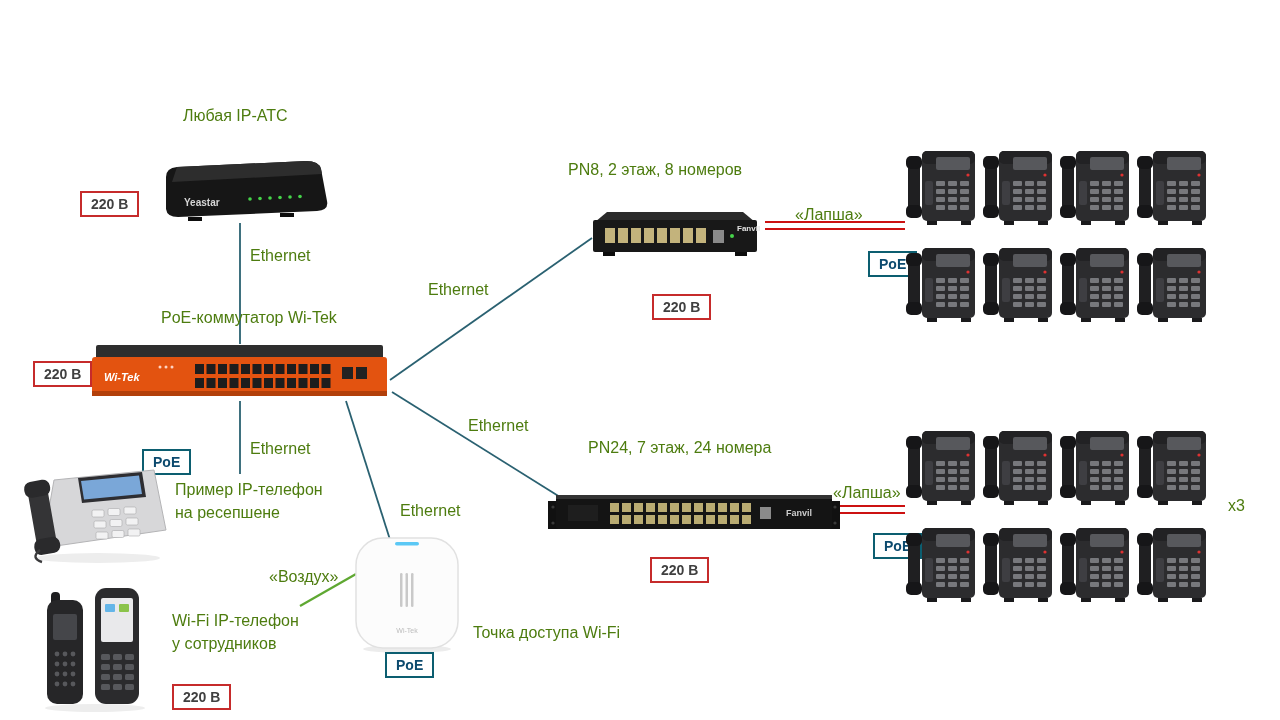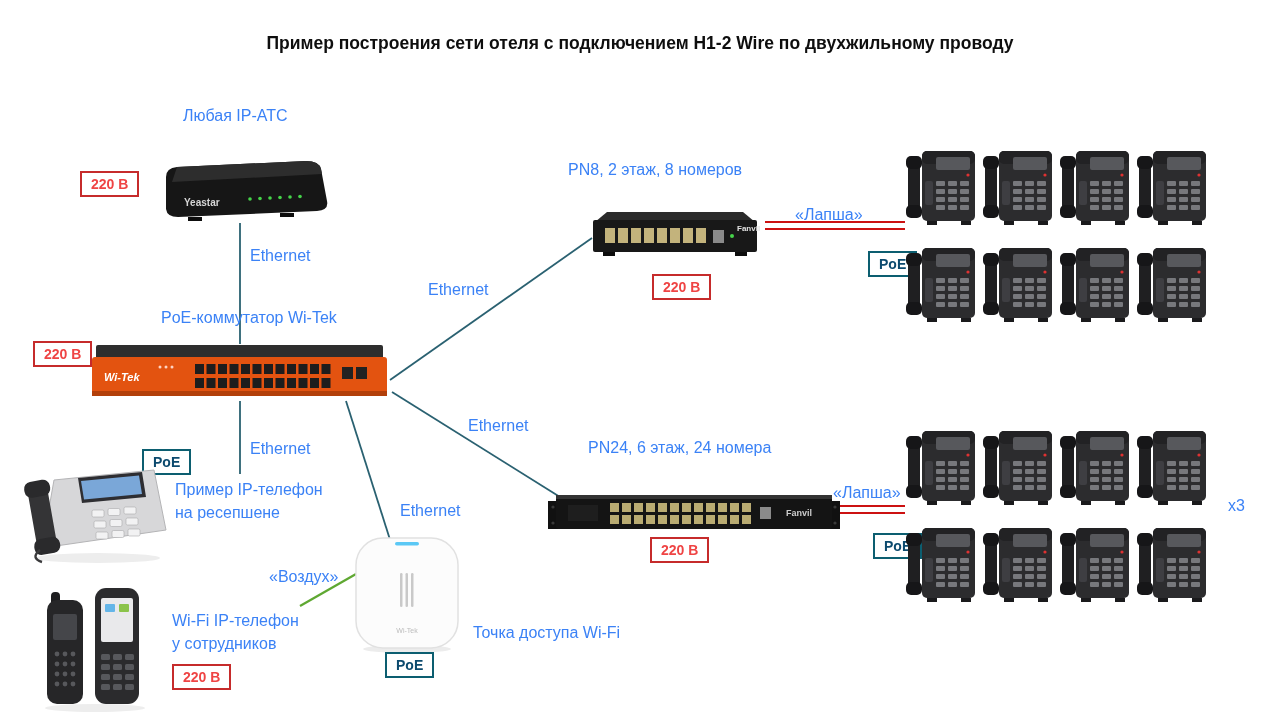--- a/index.html
+++ b/index.html
@@ -1,24 +1,24 @@
 <!DOCTYPE html>
 <html><head>
 <meta charset="utf-8">
 <style>
   * { margin:0; padding:0; box-sizing:border-box; }
   html,body { background:#ffffff; }
   body { font-family:"Liberation Sans","DejaVu Sans",sans-serif; color:#151515; }
   .canvas { position:relative; width:1280px; height:720px; background:#fff; overflow:hidden; }
   .title { position:absolute; top:33px; left:0; width:100%; text-align:center;
            font-size:17.5px; font-weight:700; color:#0e0e0e; }
-  .lbl { position:absolute; font-size:16px; color:#3b82f6; white-space:nowrap; }
+  .lbl { position:absolute; font-size:16px; color:#4d7c0f; white-space:nowrap; }
   .badge { position:absolute; font-size:14px; font-weight:700; background:#fff;
            padding:2px 9px; white-space:nowrap; line-height:18px; }
-  .badge.power { color:#ef4444; border:2px solid #c62b2b; }
+  .badge.power { color:#404040; border:2px solid #c62b2b;margin-top:20px; }
   .badge.poe   { color:#0c4a6e; border:2px solid #0c5e70; }
   .wires { position:absolute; left:0; top:0; width:1280px; height:720px; }
   .dev { position:absolute; }
   svg text { font-family:"Liberation Sans","DejaVu Sans",sans-serif; }
   .phone-grid { position:absolute; display:grid; grid-template-columns:repeat(4,72px);
                 gap:13px 5px; }
   .room-phone { width:72px; height:84px; display:block; }
   .defs-hidden { position:absolute; width:0; height:0; overflow:hidden; }
 </style>
 </head>
@@ -63,21 +63,20 @@
     <path d="M392,392 L560,497" stroke="#2a6171" stroke-width="1.8" fill="none"></path>
     <path d="M240,401 L240,474" stroke="#2a6171" stroke-width="1.8" fill="none"></path>
     <path d="M346,401 L392,546" stroke="#2a6171" stroke-width="1.8" fill="none"></path>
     <path d="M300,606 L356,574" stroke="#5fa832" stroke-width="2.2" fill="none"></path>
     <path d="M765,222 L905,222" stroke="#cc1111" stroke-width="2" fill="none"></path>
     <path d="M765,229 L905,229" stroke="#cc1111" stroke-width="2" fill="none"></path>
     <path d="M840,506 L905,506" stroke="#cc1111" stroke-width="2" fill="none"></path>
     <path d="M840,513 L905,513" stroke="#cc1111" stroke-width="2" fill="none"></path>
   </svg>
 
-  <div class="title">Пример построения сети отеля с подключением H1-2 Wire по двухжильному проводу</div>
 
   <div class="lbl" style="left:183px; top:107px;">Любая IP-АТС</div>
   <div class="badge power" style="left:80px; top:171px;">220 В</div>
   <svg class="dev" style="left:150px; top:153px;" width="185" height="72" viewBox="0 0 185 72">
     <path d="M16,24 Q16,15 27,14 L156,8 Q169,8 171,16 L177,48 Q179,57 167,58 L28,64 Q17,64 16,56 Z" fill="#161616"></path>
     <path d="M27,14 L156,8 Q169,8 171,16 L172,21 L22,29 Z" fill="#2d2d2d"></path>
     <rect x="38" y="64" width="14" height="4" fill="#0d0d0d"></rect>
     <rect x="130" y="60" width="14" height="4" fill="#0d0d0d"></rect>
     <text x="34" y="53" font-size="10" font-weight="bold" fill="#d6d6d6">Yeastar</text>
     <g fill="#45d34a">
@@ -182,21 +181,21 @@
         <use href="#sym-room-phone"></use>
       </svg>
     <svg class="room-phone">
         <use href="#sym-room-phone"></use>
       </svg>
     <svg class="room-phone">
         <use href="#sym-room-phone"></use>
       </svg>
   </div>
 
-  <div class="lbl" style="left:588px; top:439px;">PN24, 6 этаж, 24 номера</div>
+  <div class="lbl" style="left:588px; top:439px;">PN24, 7 этаж, 24 номера</div>
   <svg class="dev" style="left:548px; top:485px;" width="292" height="52" viewBox="0 0 292 52">
     <rect x="0" y="16" width="10" height="28" fill="#111111"></rect>
     <rect x="282" y="16" width="10" height="28" fill="#111111"></rect>
     <circle cx="5" cy="22" r="1.6" fill="#3a3a3a"></circle>
       <circle cx="5" cy="38" r="1.6" fill="#3a3a3a"></circle>
     <circle cx="287" cy="22" r="1.6" fill="#3a3a3a"></circle>
       <circle cx="287" cy="38" r="1.6" fill="#3a3a3a"></circle>
     <rect x="8" y="10" width="276" height="34" rx="2" fill="#141414"></rect>
     <rect x="8" y="10" width="276" height="4" fill="#333333"></rect>
     <g>

